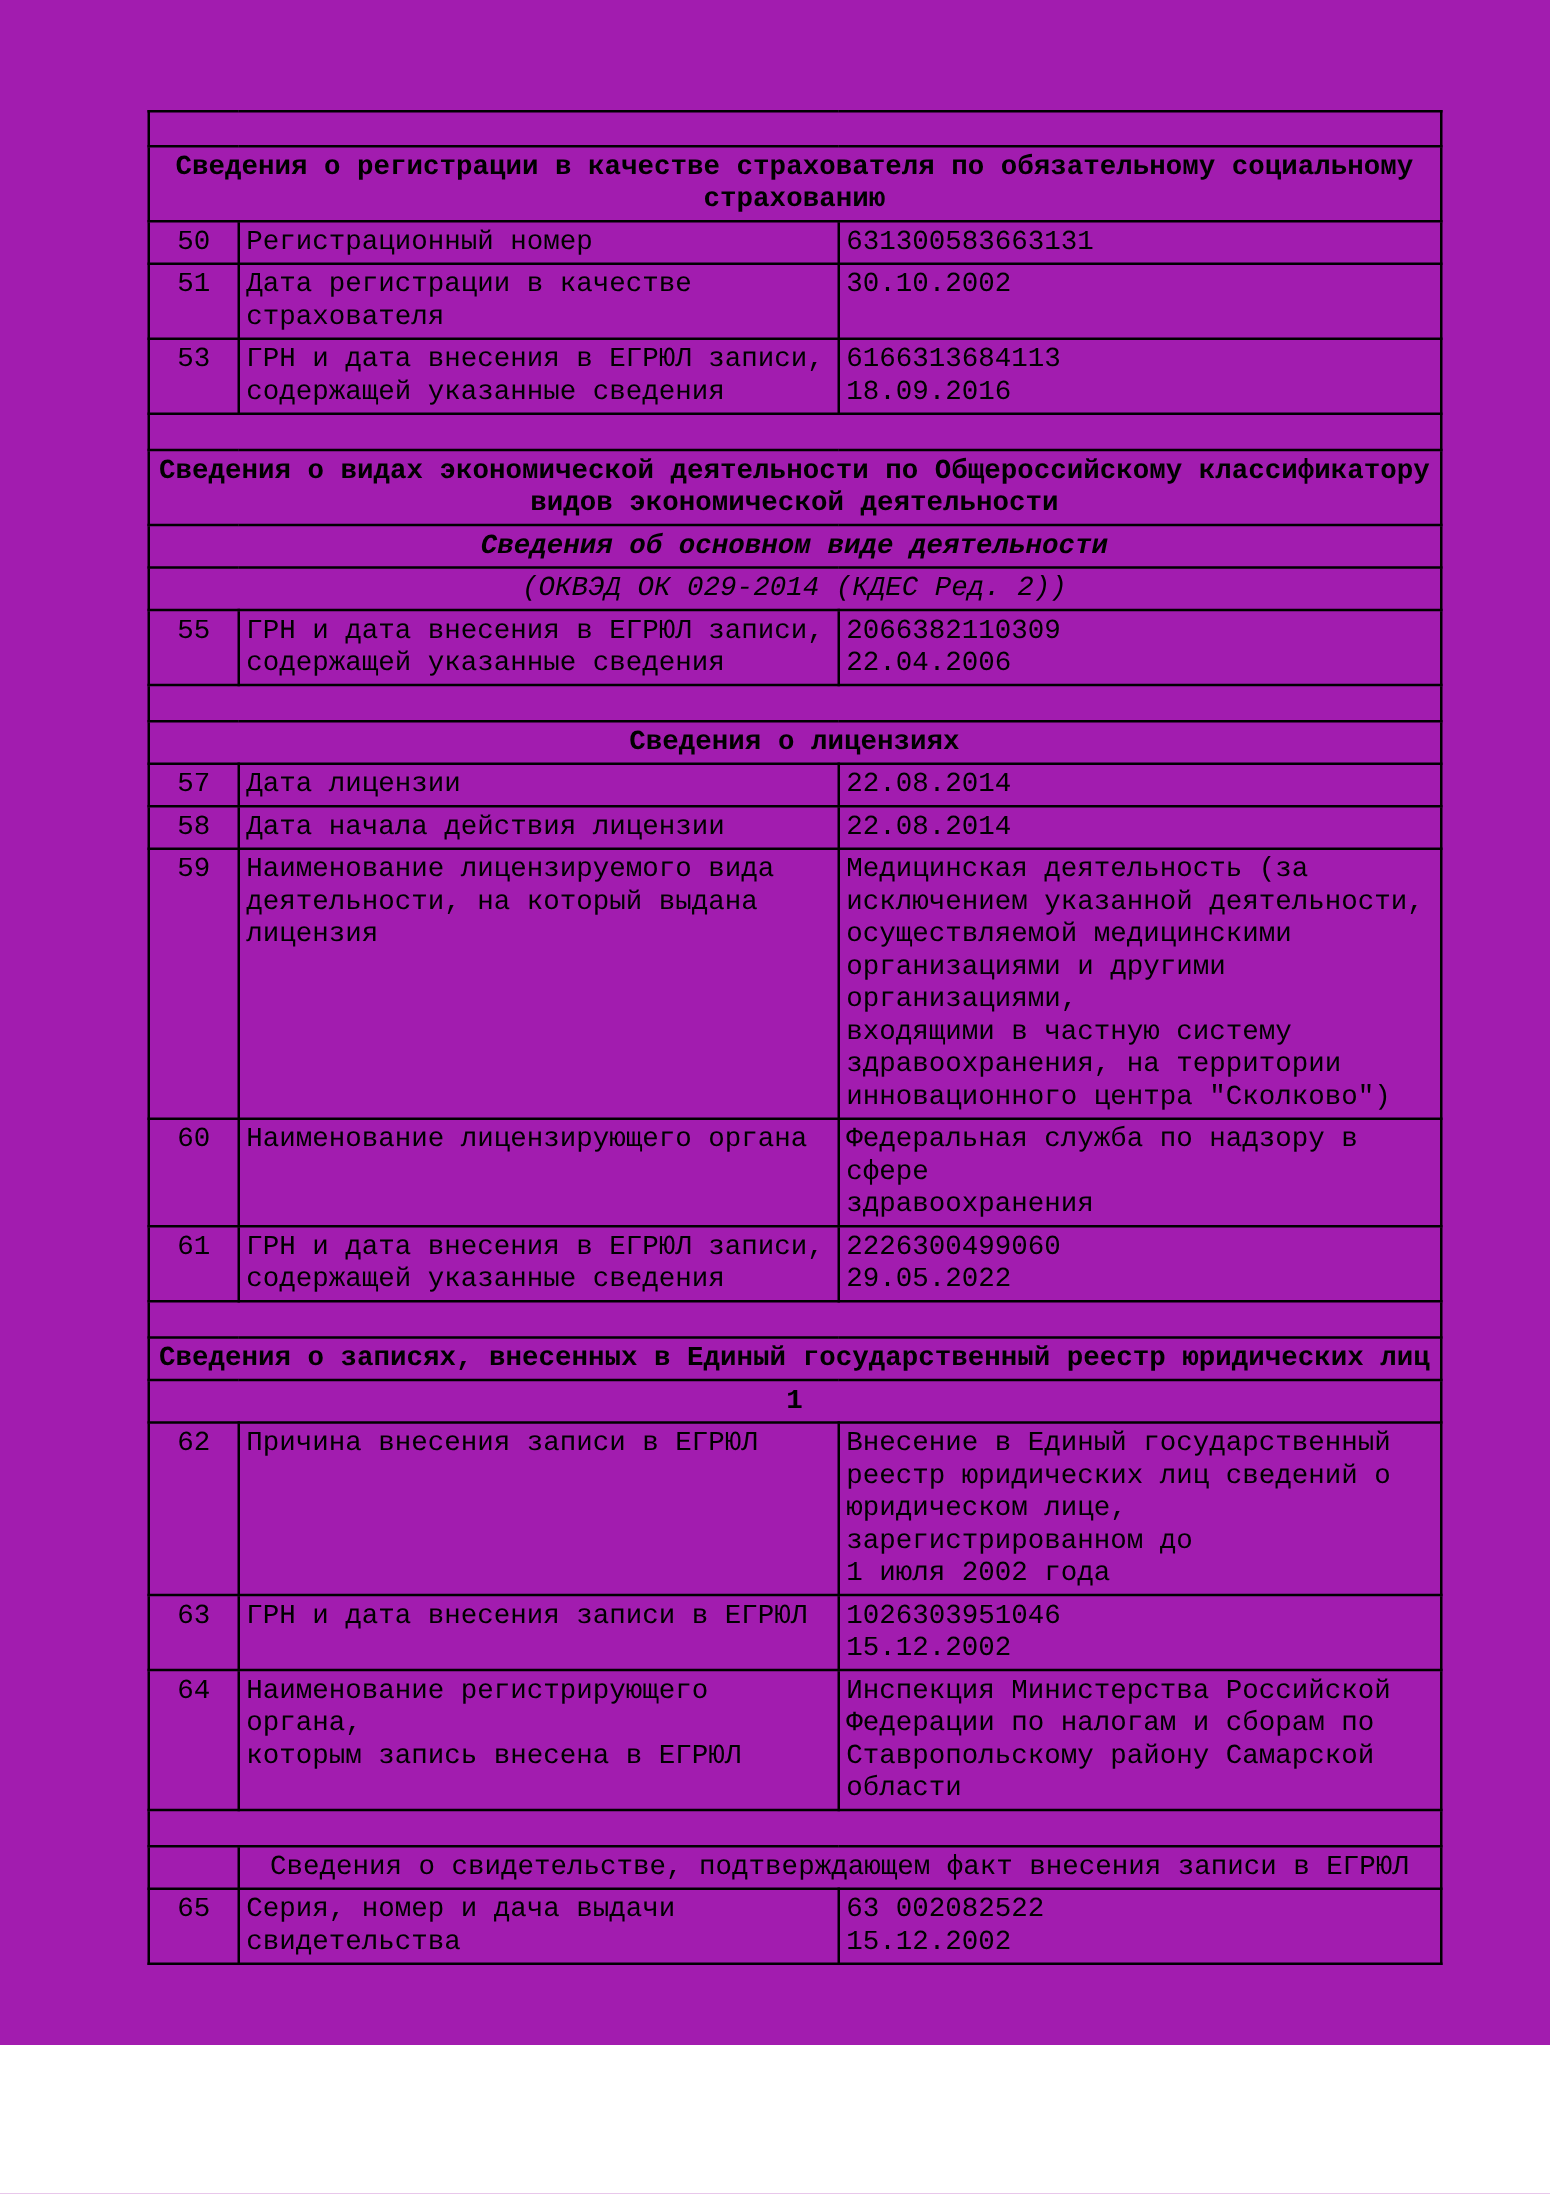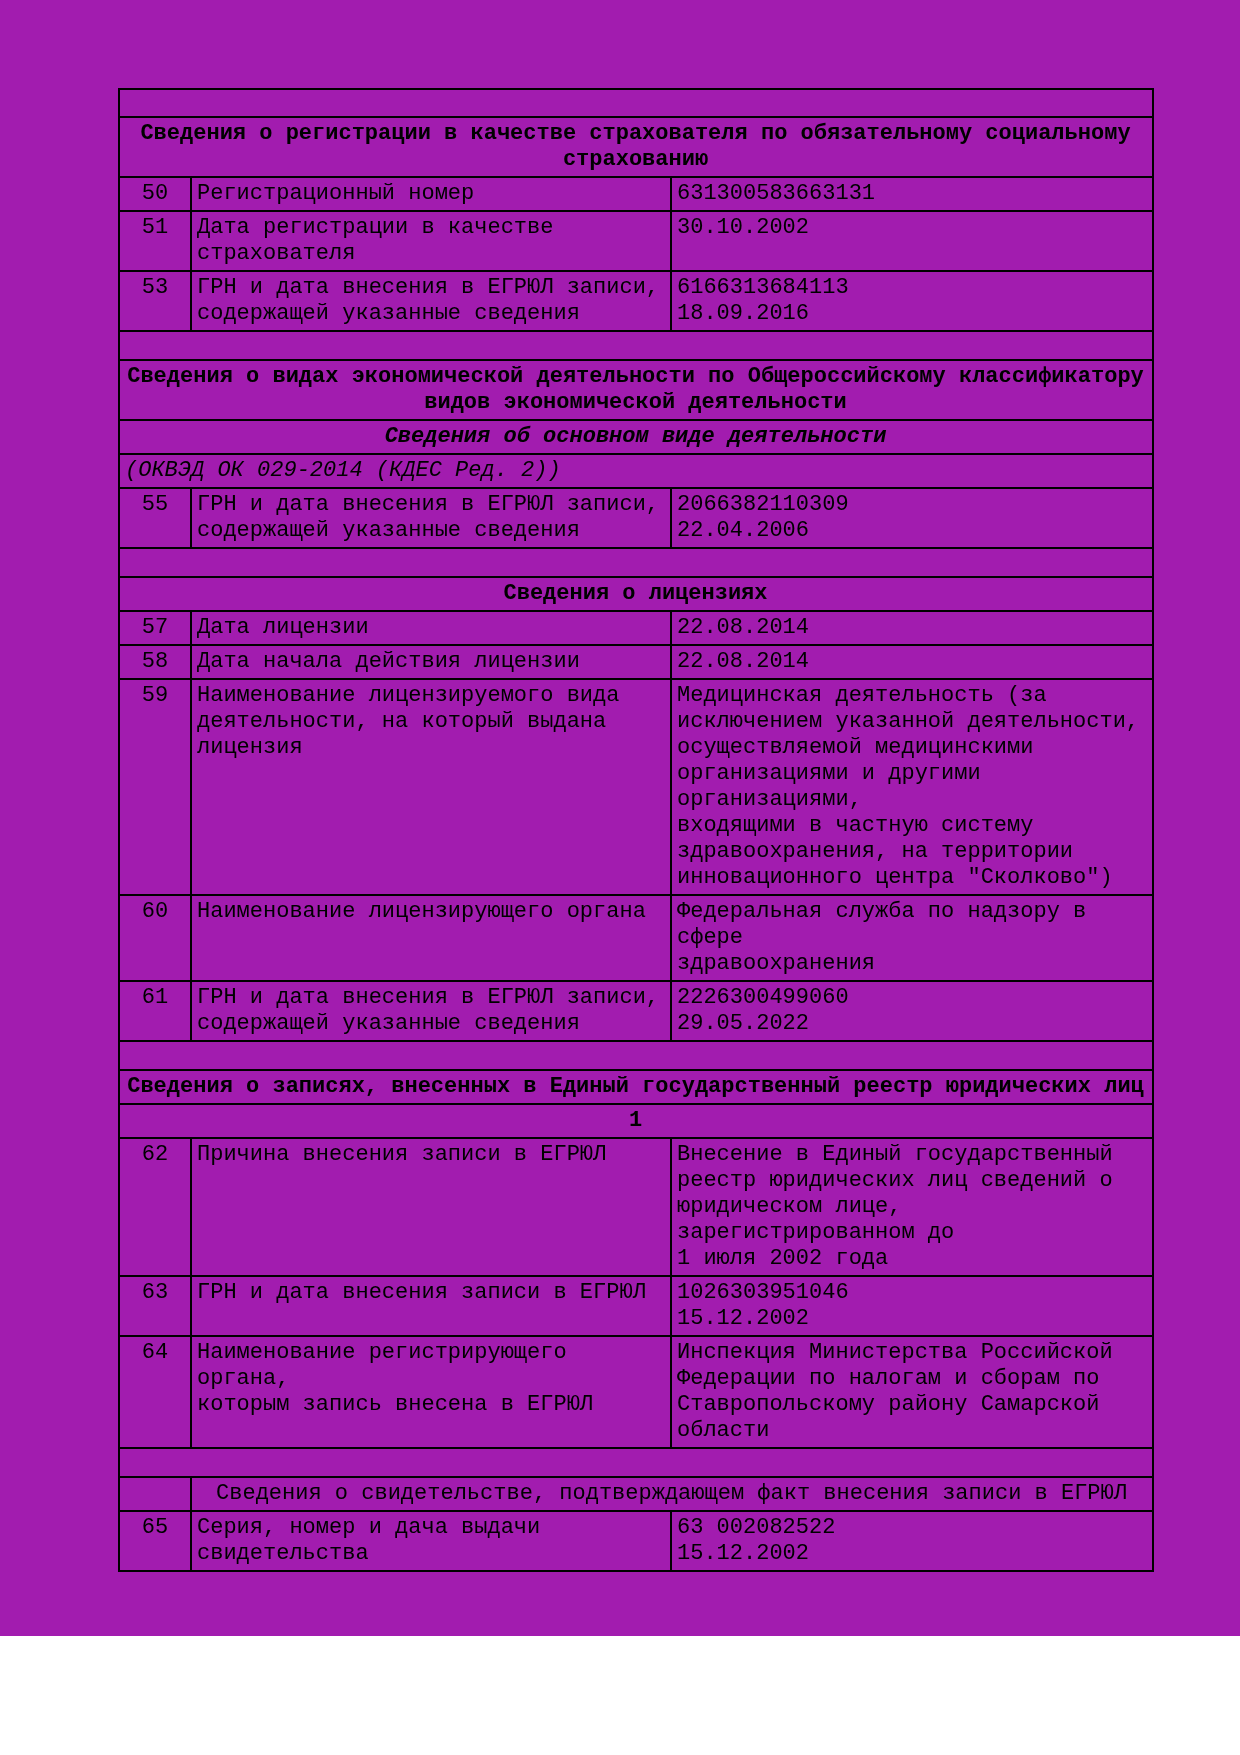--- a/index.html
+++ b/index.html
@@ -39,20 +39,21 @@
     text-align: center;
     font-weight: bold;
   }
   .doc-table td.sec-sub-bi {
     text-align: center;
     font-weight: bold;
     font-style: italic;
     border-radius: 14px;
   }
   .doc-table td.sec-sub-i {
+    text-align: center;
     font-style: italic;
   }
   .doc-table td.record-index {
     text-align: center;
     font-weight: bold;
   }
   .doc-table td.sec-plain {
     text-align: center;
   }
   .footer {

